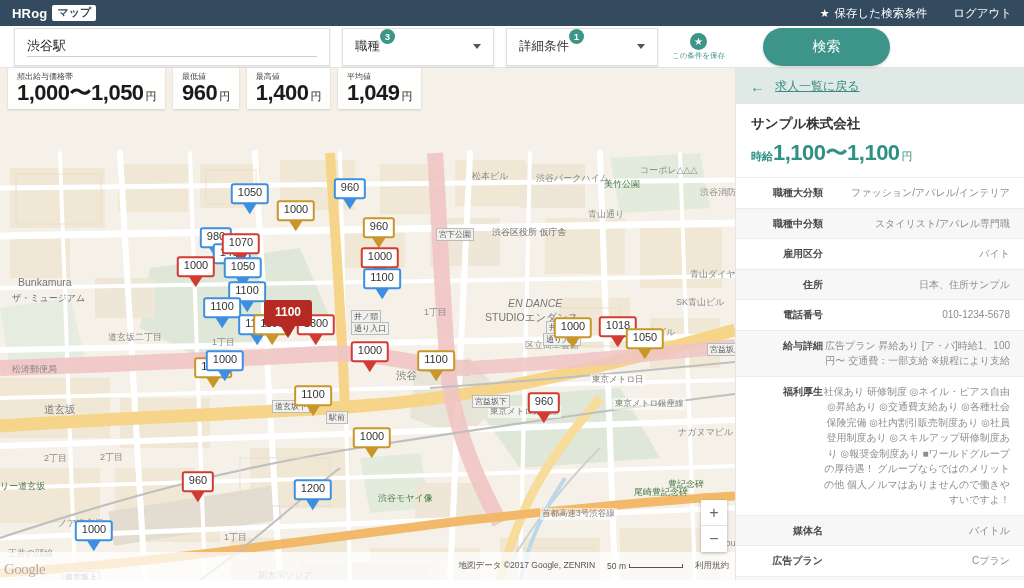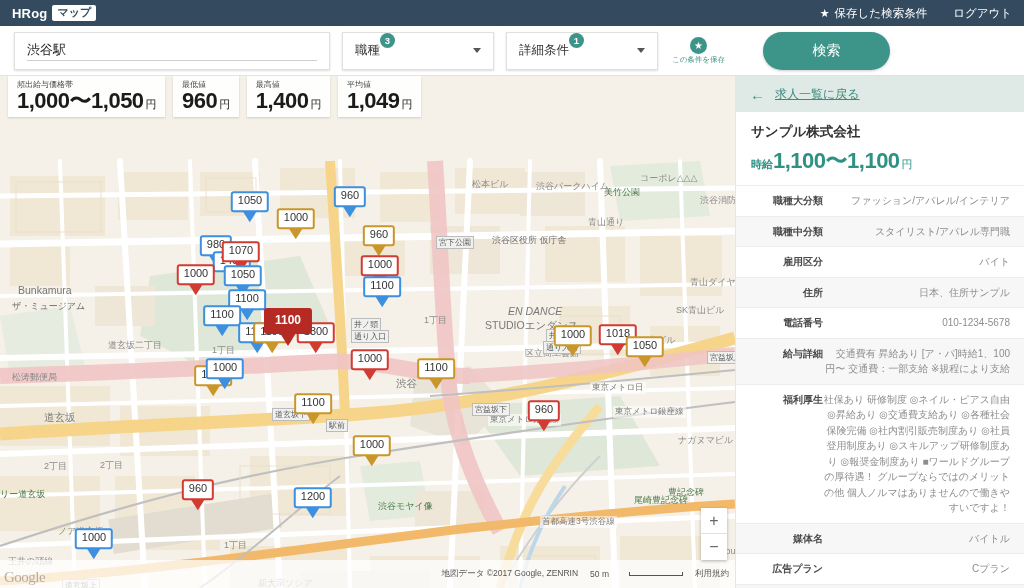--- a/index.html
+++ b/index.html
@@ -33,21 +33,21 @@
   #topbar-right {
     margin-left: auto;
     display: flex; align-items: center; gap: 26px;
     font-size: 11.5px;
   }
   #topbar-right .tb-item { display: flex; align-items: center; gap: 5px; cursor: pointer; }
   .star-glyph { font-size: 11px; line-height: 1; }
 
   
   #searchbar {
-    height: 50px;
+    height: 42px;
     background: #fff;
     display: flex;
     align-items: center;
     padding: 0 14px;
     gap: 12px;
     position: relative;
     border-bottom: 1px solid #e3e3e3;
   }
   .field-card {
     background: #fff;
@@ -220,21 +220,21 @@
   #map-footer {
     position: absolute; left: 0; right: 0; bottom: 0;
     height: 28px;
     background: rgba(255,255,255,.75);
     display: flex; align-items: center; justify-content: flex-end;
     gap: 12px;
     padding-right: 6px;
     font-size: 8.5px; color: #555;
     z-index: 35;
   }
-  #scalebar { display: flex; align-items: center; gap: 20px; }
+  #scalebar { display: flex; align-items: center; gap: 3px; }
   #scalebar .bar {
     width: 54px; height: 4px;
     border: 1px solid #555; border-top: none;
   }
 
   
   #panel {
     width: 289px; height: 512px;
     background: #fff;
     overflow: hidden;
@@ -648,21 +648,21 @@
         <div class="prow">
           <div class="k">住所</div>
           <div class="v">日本、住所サンプル</div>
         </div>
         <div class="prow">
           <div class="k">電話番号</div>
           <div class="v">010-1234-5678</div>
         </div>
         <div class="prow">
           <div class="k">給与詳細</div>
-          <div class="v">交通費有 昇給あり [ア・パ]時給1、100円〜 交通費：一部支給 ※規程により支給</div>
+          <div class="v">広告プラン 昇給あり [ア・パ]時給1、100円〜 交通費：一部支給 ※規程により支給</div>
         </div>
         <div class="prow">
           <div class="k">福利厚生</div>
           <div class="v">社保あり 研修制度 ◎ネイル・ピアス自由 ◎昇給あり ◎交通費支給あり ◎各種社会保険完備 ◎社内割引販売制度あり ◎社員登用制度あり ◎スキルアップ研修制度あり ◎報奨金制度あり ■ワールドグループの厚待遇！ グループならではのメリットの他 個人ノルマはありませんので働きやすいですよ！</div>
         </div>
         <div class="prow">
           <div class="k">媒体名</div>
           <div class="v">バイトル</div>
         </div>
         <div class="prow">

